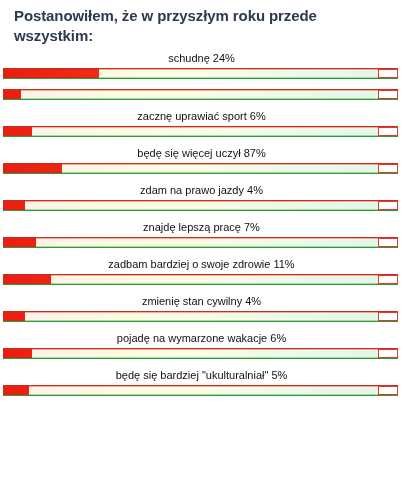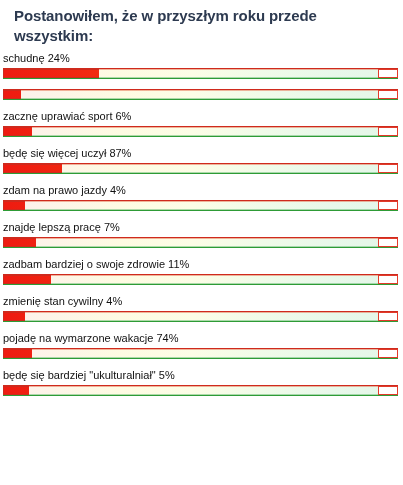--- a/index.html
+++ b/index.html
@@ -21,20 +21,21 @@
     font-weight: bold;
     line-height: 20px;
     padding: 6px 14px 0 14px;
     box-sizing: border-box;
     letter-spacing: -0.1px;
   }
 
   #poll-list {
     padding: 6px 3px 0 3px;
     box-sizing: border-box;
+    text-align: center;
   }
 
   .poll-item {
     margin-bottom: 10px;
   }
 
   .poll-label {
     color: #111111;
     font-size: 11px;
     line-height: 13px;
@@ -156,21 +157,21 @@
       </div>
     </div>
     <div class="poll-item">
       <div class="poll-label">zmienię stan cywilny 4%</div>
       <div class="bar-track">
         <div class="bar-fill" style="width: 21.88px;"></div>
         <div class="bar-cap"></div>
       </div>
     </div>
     <div class="poll-item">
-      <div class="poll-label">pojadę na wymarzone wakacje 74%</div>
+      <div class="poll-label">pojadę na wymarzone wakacje 6%</div>
       <div class="bar-track">
         <div class="bar-fill" style="width: 29.32px;"></div>
         <div class="bar-cap"></div>
       </div>
     </div>
     <div class="poll-item">
       <div class="poll-label">będę się bardziej "ukulturalniał" 5%</div>
       <div class="bar-track">
         <div class="bar-fill" style="width: 25.6px;"></div>
         <div class="bar-cap"></div>

